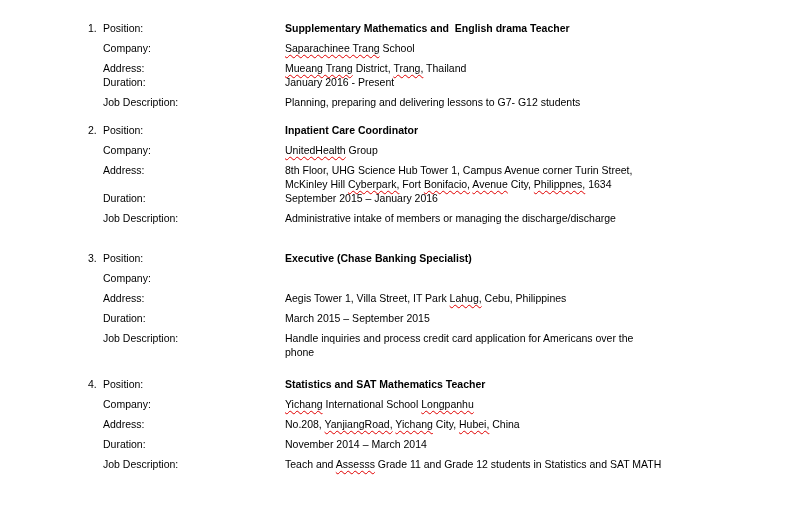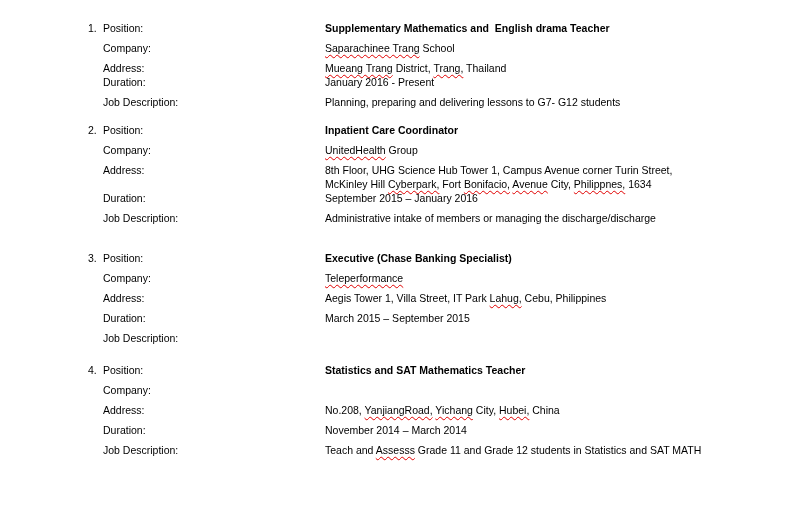--- a/index.html
+++ b/index.html
@@ -25,21 +25,21 @@
   .entry:nth-child(2) { margin-bottom: 26px; }
   .entry:nth-child(3) { margin-bottom: 18px; }
   .row {
     display: grid;
     grid-template-columns: 15px 182px auto;
     align-items: start;
     margin-bottom: 6px;
   }
   .row.tight { margin-bottom: 0; }
   .num, .label { white-space: pre; }
-  .value { min-width: 0; margin-left: 40px; }
+  .value { min-width: 0; }
   .value.bold .seg { font-weight: 700; }
   .vline { white-space: pre; }
   .seg { white-space: pre; }
   .seg.misspelled {
     text-decoration-line: underline;
     text-decoration-style: wavy;
     text-decoration-color: var(--sp-color);
     text-decoration-thickness: 1px;
     text-underline-offset: 2px;
     text-decoration-skip-ink: none;
@@ -130,54 +130,58 @@
         <div class="row">
     <span class="num">3.</span>
     <span class="label">Position:</span>
     <div class="value bold">
             <div class="vline"><span class="seg">Executive (Chase Banking Specialist)</span></div>
           </div>
   </div>
         <div class="row">
     <span class="num"></span>
     <span class="label">Company:</span>
-    <div class="value">
-            <div class="vline"><span class="seg misspelled">Teleperformance</span></div>
-          </div>
   </div>
         <div class="row">
     <span class="num"></span>
     <span class="label">Address:</span>
     <div class="value">
             <div class="vline"><span class="seg">Aegis Tower 1, Villa Street, IT Park </span><span class="seg misspelled">Lahug,</span><span class="seg"> Cebu, Philippines</span></div>
           </div>
   </div>
         <div class="row">
     <span class="num"></span>
     <span class="label">Duration:</span>
     <div class="value">
             <div class="vline"><span class="seg">March 2015 – September 2015</span></div>
           </div>
   </div>
         <div class="row">
     <span class="num"></span>
     <span class="label">Job Description:</span>
+    <div class="value">
+            <div class="vline"><span class="seg">Handle inquiries and process credit card application for Americans over the</span></div>
+            <div class="vline"><span class="seg">phone</span></div>
+          </div>
   </div>
       </section>
       <section class="entry">
         <div class="row">
     <span class="num">4.</span>
     <span class="label">Position:</span>
     <div class="value bold">
             <div class="vline"><span class="seg">Statistics and SAT Mathematics Teacher</span></div>
           </div>
   </div>
         <div class="row">
     <span class="num"></span>
     <span class="label">Company:</span>
+    <div class="value">
+            <div class="vline"><span class="seg misspelled">Yichang</span><span class="seg"> International School </span><span class="seg misspelled">Longpanhu</span></div>
+          </div>
   </div>
         <div class="row">
     <span class="num"></span>
     <span class="label">Address:</span>
     <div class="value">
             <div class="vline"><span class="seg">No.208, </span><span class="seg misspelled">YanjiangRoad,</span><span class="seg"> </span><span class="seg misspelled">Yichang</span><span class="seg"> City, </span><span class="seg misspelled">Hubei,</span><span class="seg"> China</span></div>
           </div>
   </div>
         <div class="row">
     <span class="num"></span>

